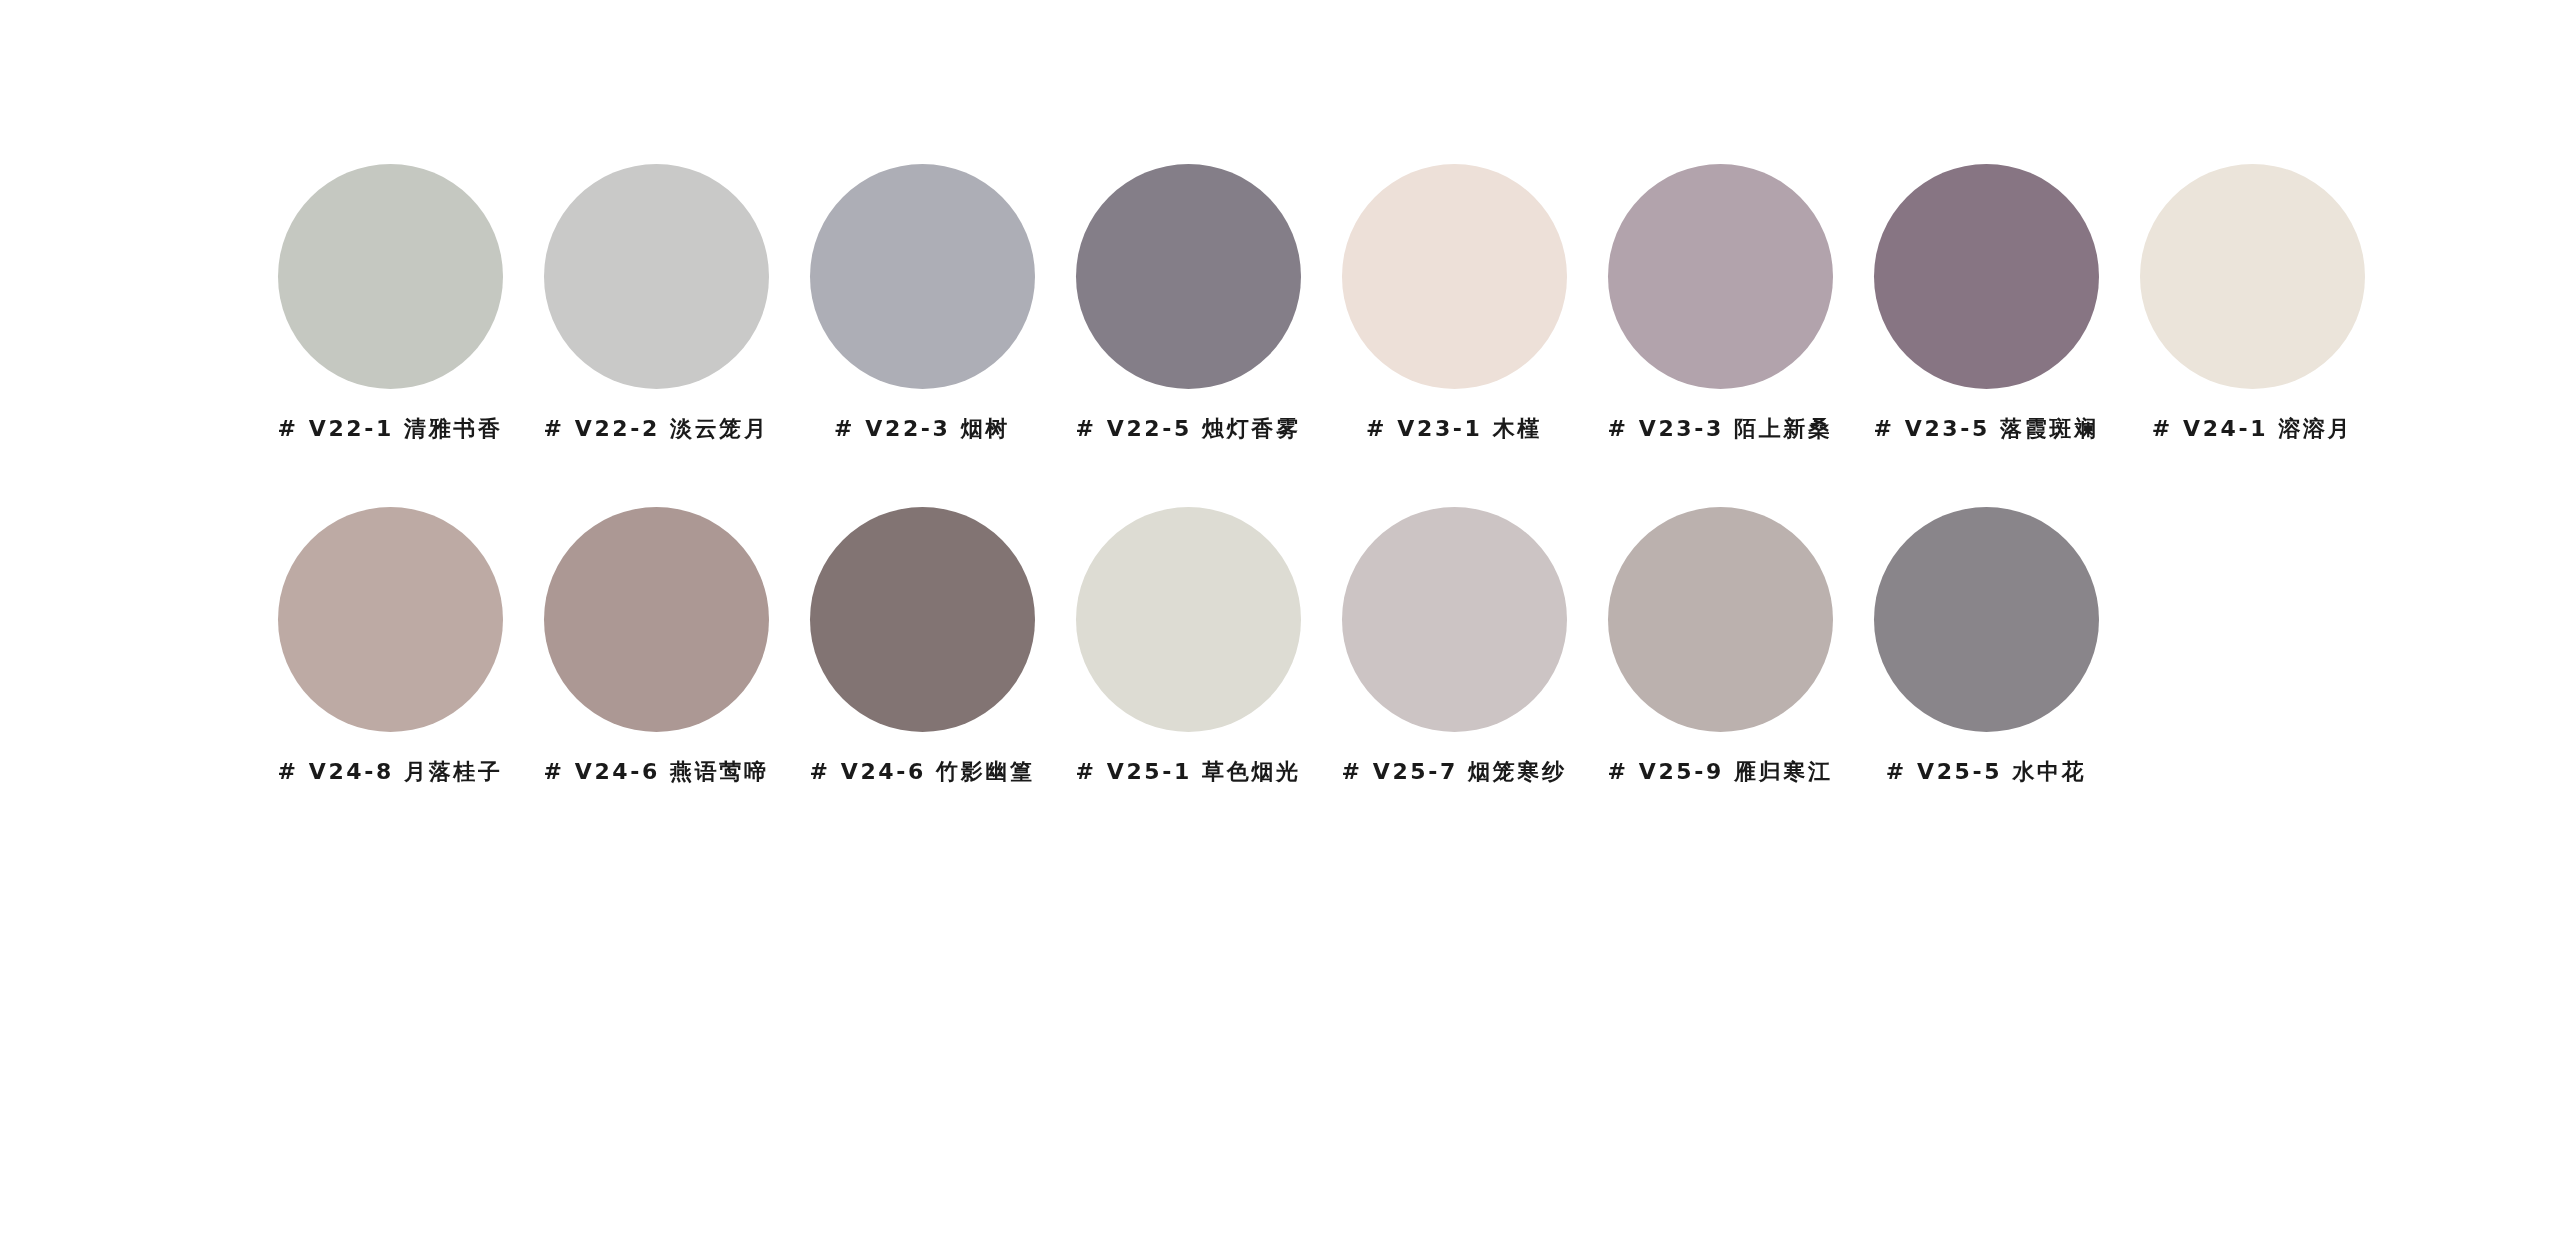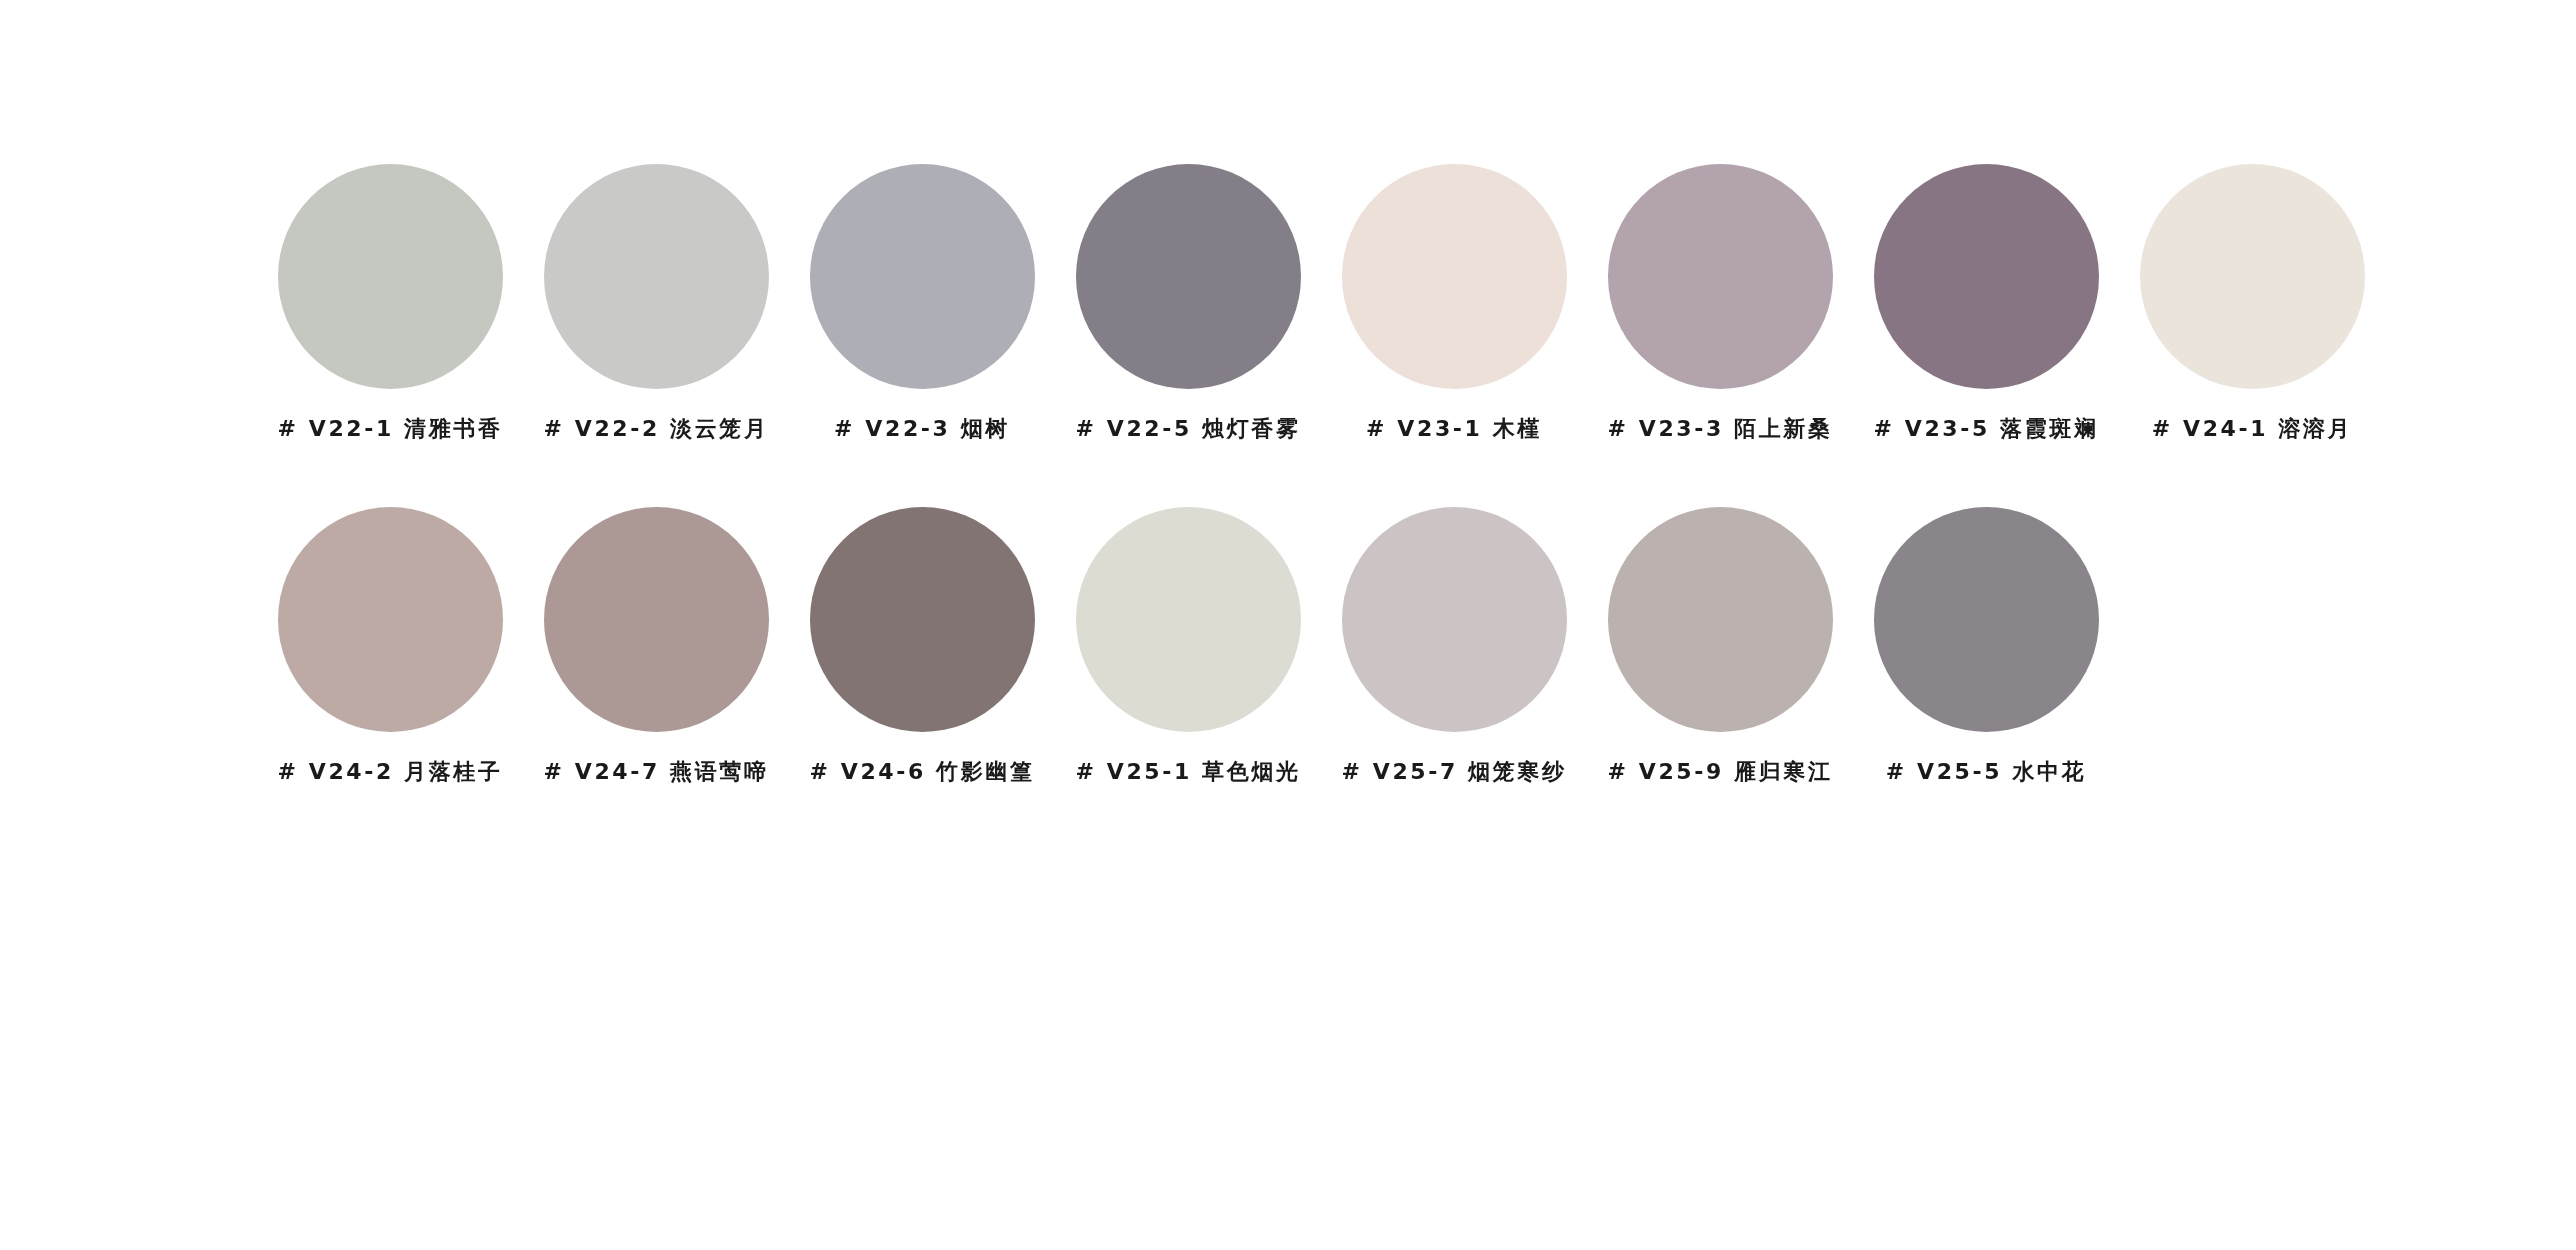--- a/index.html
+++ b/index.html
@@ -94,25 +94,25 @@
       <div class="swatch-cell">
         <div class="swatch-disc" style="background: rgb(135, 117, 131);"></div>
         <div class="swatch-label"># V23-5 落霞斑斓</div>
       </div>
       <div class="swatch-cell">
         <div class="swatch-disc" style="background: rgb(235, 228, 218);"></div>
         <div class="swatch-label"># V24-1 溶溶月</div>
       </div>
       <div class="swatch-cell">
         <div class="swatch-disc" style="background: rgb(189, 170, 164);"></div>
-        <div class="swatch-label"># V24-2 月落桂子</div>
+        <div class="swatch-label"># V24-8 月落桂子</div>
       </div>
       <div class="swatch-cell">
         <div class="swatch-disc" style="background: rgb(172, 152, 148);"></div>
-        <div class="swatch-label"># V24-7 燕语莺啼</div>
+        <div class="swatch-label"># V24-6 燕语莺啼</div>
       </div>
       <div class="swatch-cell">
         <div class="swatch-disc" style="background: rgb(130, 116, 115);"></div>
         <div class="swatch-label"># V24-6 竹影幽篁</div>
       </div>
       <div class="swatch-cell">
         <div class="swatch-disc" style="background: rgb(221, 220, 211);"></div>
         <div class="swatch-label"># V25-1 草色烟光</div>
       </div>
       <div class="swatch-cell">

